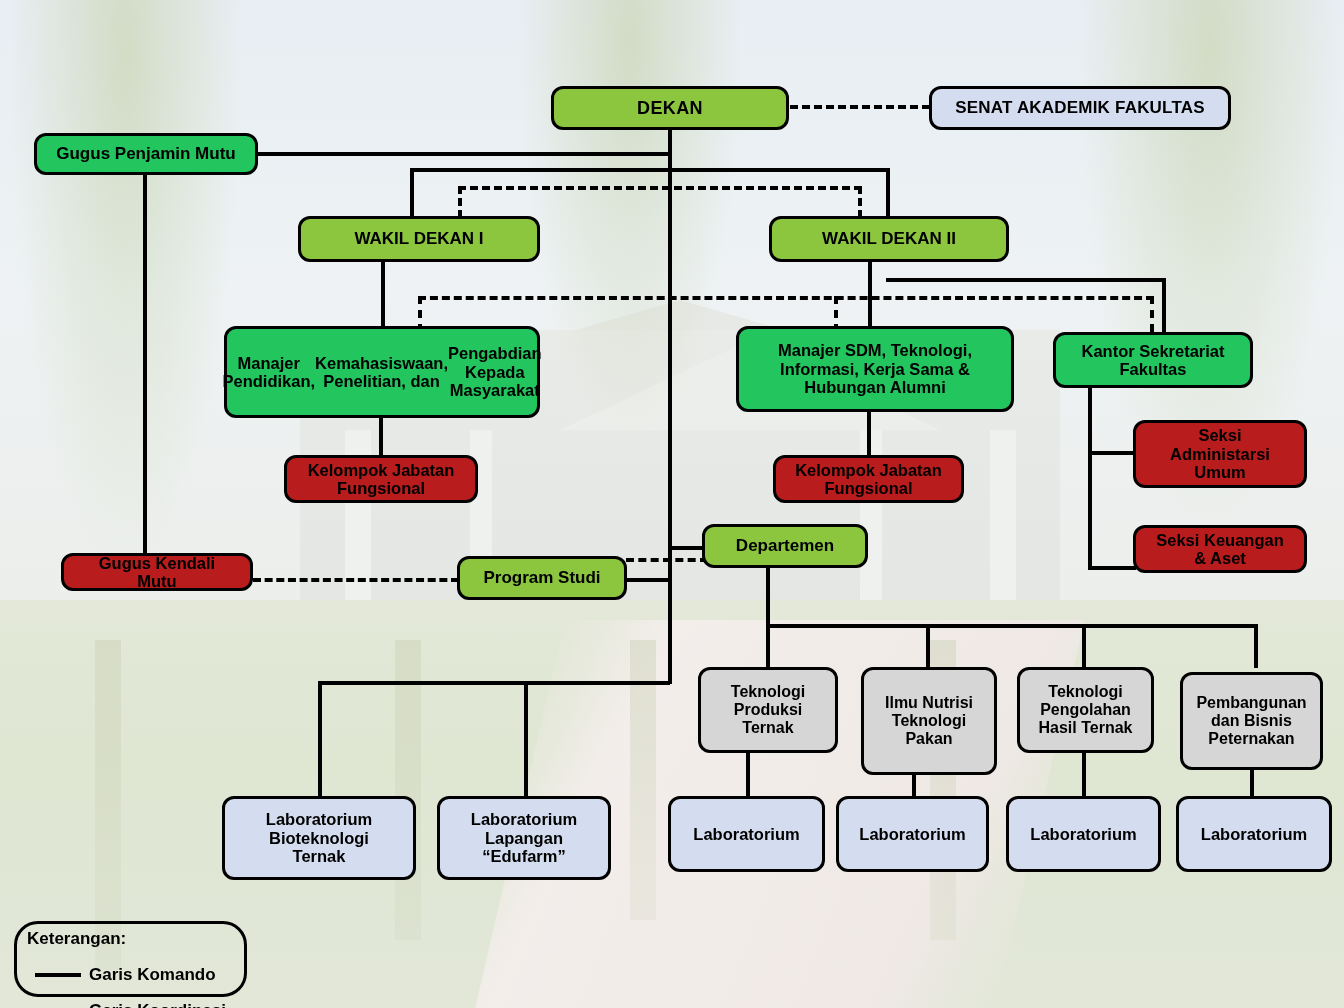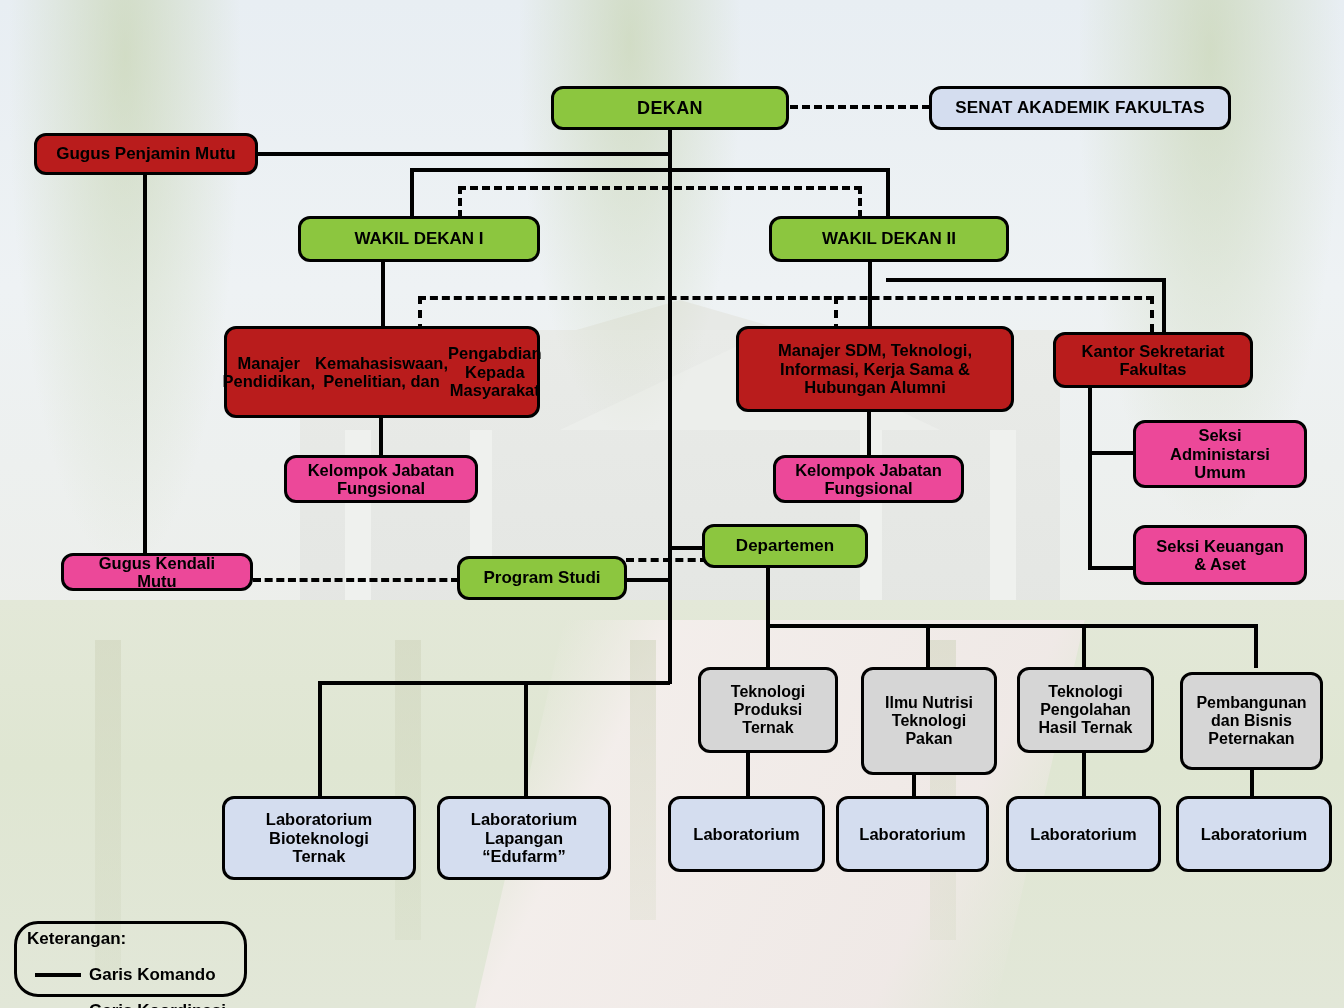--- a/index.html
+++ b/index.html
@@ -31,22 +31,22 @@
   .bgtree{position:absolute;background:
      radial-gradient(ellipse at 50% 10%,rgba(190,205,160,.55),rgba(190,205,160,0) 72%);}
   .bgpalm{position:absolute;width:26px;background:linear-gradient(rgba(205,210,185,.5),rgba(200,208,180,.2));}
 
   
   .node{position:absolute;box-sizing:border-box;border:3px solid #000;
     border-radius:12px;display:flex;align-items:center;justify-content:center;
     text-align:center;font-weight:bold;color:#000;line-height:1.12;
     padding:3px 6px;}
   .green{background:#8cc63f;}
-  .orange{background:#b91c1c;}
-  .cream{background:#ec4899;}
+  .orange{background:#22c55e;}
+  .cream{background:#b91c1c;}
   .blue{background:#d4ddef;}
   .gray{background:#d6d6d6;}
 
   
   .ln{position:absolute;background:#000;}
   .lnh{height:4px;}
   .lnv{width:4px;}
   .dh{position:absolute;height:0;border-top:4px dashed #000;}
   .dv{position:absolute;width:0;border-left:4px dashed #000;}
 
@@ -191,21 +191,21 @@
     <span>Kelompok Jabatan</span>
     <span>Fungsional</span>
   </div>
 
   <div class="node cream" style="left:1133px;top:420px;width:174px;height:68px;font-size:16.5px;flex-direction:column;">
     <span>Seksi</span>
     <span>Administarsi</span>
     <span>Umum</span>
   </div>
 
-  <div class="node cream" style="left:1133px;top:525px;width:174px;height:60px;font-size:16.5px;flex-direction:column;">
+  <div class="node cream" style="left:1133px;top:525px;width:174px;height:48px;font-size:16.5px;flex-direction:column;">
     <span>Seksi Keuangan</span>
     <span>&amp; Aset</span>
   </div>
 
   <div class="node cream" style="left:61px;top:553px;width:192px;height:38px;font-size:16.5px;flex-direction:column;">
     <span>Gugus Kendali</span>
     <span>Mutu</span>
   </div>
 
   <div class="node green" style="left:457px;top:556px;width:170px;height:44px;font-size:17px;">

